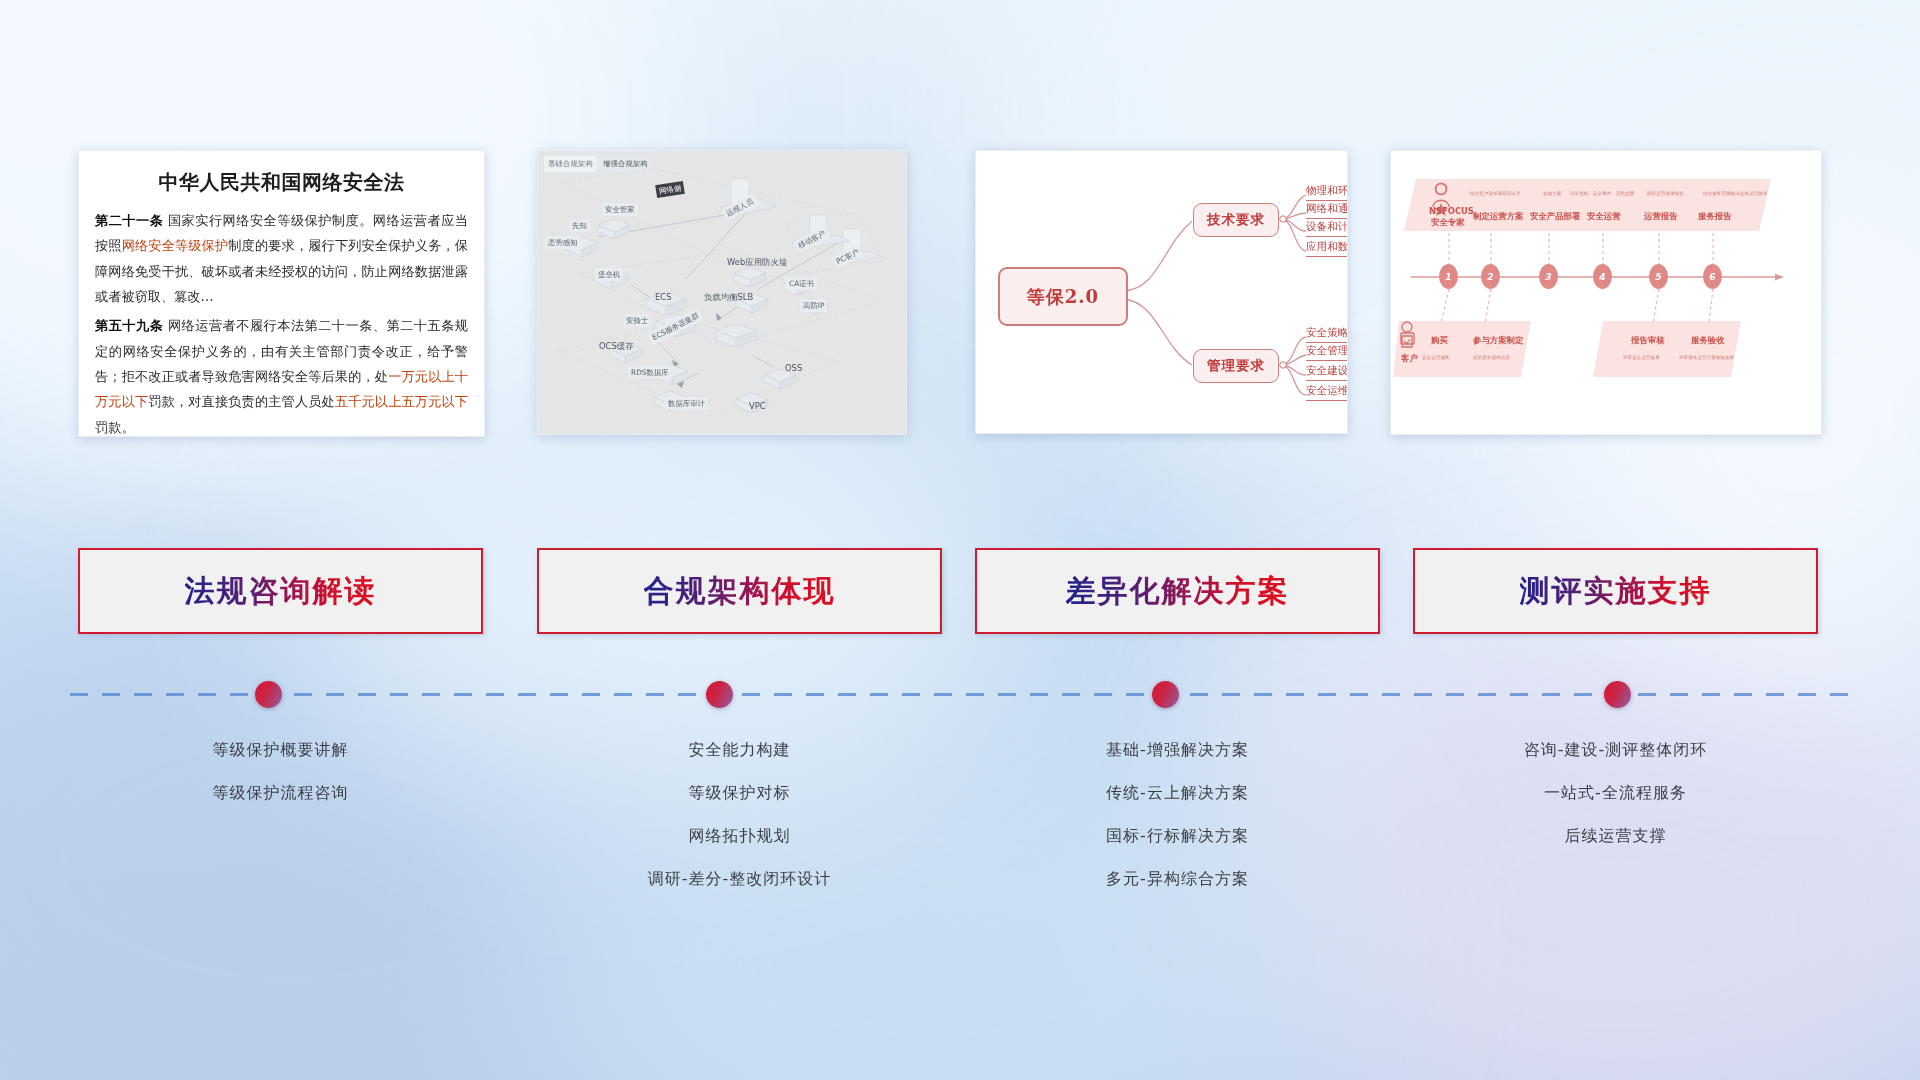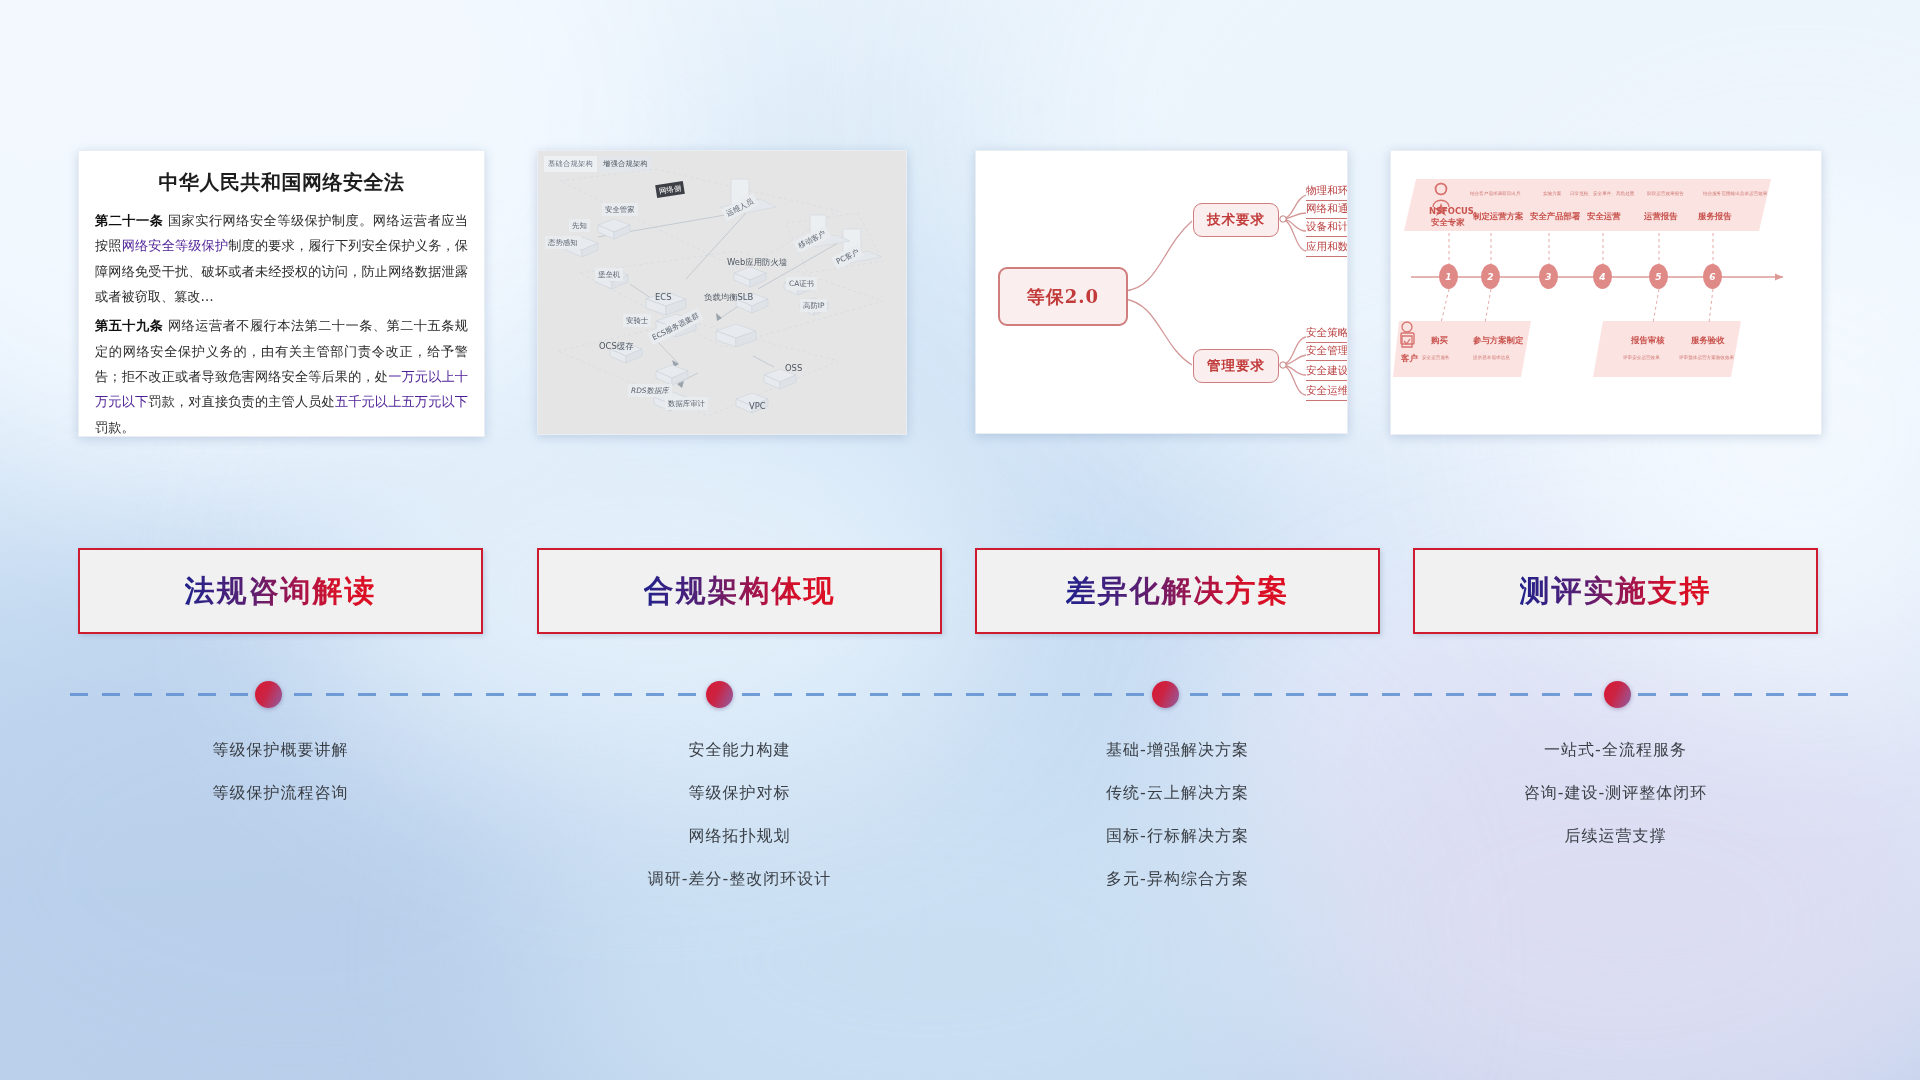--- a/index.html
+++ b/index.html
@@ -32,21 +32,21 @@
   .card.c2{left:537px;width:368px;height:283px;}
   .card.c3{left:975px;width:371px;height:282px;}
   .card.c4{left:1390px;width:430px;height:283px;}
 
   
   .law{padding:14px 16px 10px 16px;box-sizing:border-box;height:100%;}
   .law-title{text-align:center;font-size:20px;font-weight:bold;color:#1d1d1d;
              letter-spacing:.5px;margin:4px 0 12px 0;}
   .law-p{font-size:13.2px;line-height:1.92;color:#2b2b2b;text-align:justify;margin:0 0 4px 0;}
   .law-p b{font-weight:bold;color:#111;}
-  .law-red{color:#4c1d95;}
+  .law-red{color:#c2410c;}
 
   
   .arch{position:relative;width:100%;height:100%;background:#e5e5e5;}
   .arch-tabs{position:absolute;left:6px;top:5px;display:flex;gap:2px;}
   .arch-tab{font-size:7.2px;color:#6a7380;background:#eef1f4;padding:3px 4px;letter-spacing:.3px;}
   .arch-tab.on{background:#e3e7eb;color:#4c545e;}
   .arch-svg{position:absolute;inset:0;}
   .node-lbl{position:absolute;font-size:7.4px;color:#5b6370;background:#e9ecef;
             padding:1.5px 3px;white-space:nowrap;}
   .node-lbl.plain{background:transparent;color:#4d5662;font-size:8.4px;}
@@ -241,21 +241,21 @@
         <div class="node-lbl rot" style="left:258px;top:90px;">移动客户</div>
         <div class="node-lbl rot" style="left:296px;top:106px;">PC客户</div>
         <div class="node-lbl plain" style="left:186px;top:104px;">Web应用防火墙</div>
         <div class="node-lbl" style="left:248px;top:126px;">CA证书</div>
         <div class="node-lbl" style="left:262px;top:148px;">高防IP</div>
         <div class="node-lbl plain" style="left:114px;top:139px;">ECS</div>
         <div class="node-lbl plain" style="left:163px;top:139px;">负载均衡SLB</div>
         <div class="node-lbl" style="left:85px;top:163px;">安骑士</div>
         <div class="node-lbl rot" style="left:112px;top:182px;">ECS服务器集群</div>
         <div class="node-lbl plain" style="left:58px;top:188px;">OCS缓存</div>
-        <div class="node-lbl" style="left:90px;top:233px;font-style:italic;">RDS数据库</div>
+        <div class="node-lbl" style="left:90px;top:215px;">RDS数据库</div>
         <div class="node-lbl" style="left:127px;top:246px;">数据库审计</div>
         <div class="node-lbl plain" style="left:244px;top:210px;">OSS</div>
         <div class="node-lbl plain" style="left:208px;top:248px;">VPC</div>
       </div>
     </div>
 
     <div class="card c3">
       <div class="mm">
         <svg class="mm-svg" viewBox="0 0 371 282">
           <g fill="none" stroke="#d49797" stroke-width="1.3">
@@ -387,19 +387,19 @@
       <div class="row">网络拓扑规划</div>
       <div class="row">调研-差分-整改闭环设计</div>
     </div>
     <div class="col l3">
       <div class="row">基础-增强解决方案</div>
       <div class="row">传统-云上解决方案</div>
       <div class="row">国标-行标解决方案</div>
       <div class="row">多元-异构综合方案</div>
     </div>
     <div class="col l4">
+      <div class="row">咨询-建设-测评整体闭环</div>
       <div class="row">一站式-全流程服务</div>
-      <div class="row">咨询-建设-测评整体闭环</div>
       <div class="row">后续运营支撑</div>
     </div>
   </div>
 
 </div>
 
 </body></html>

